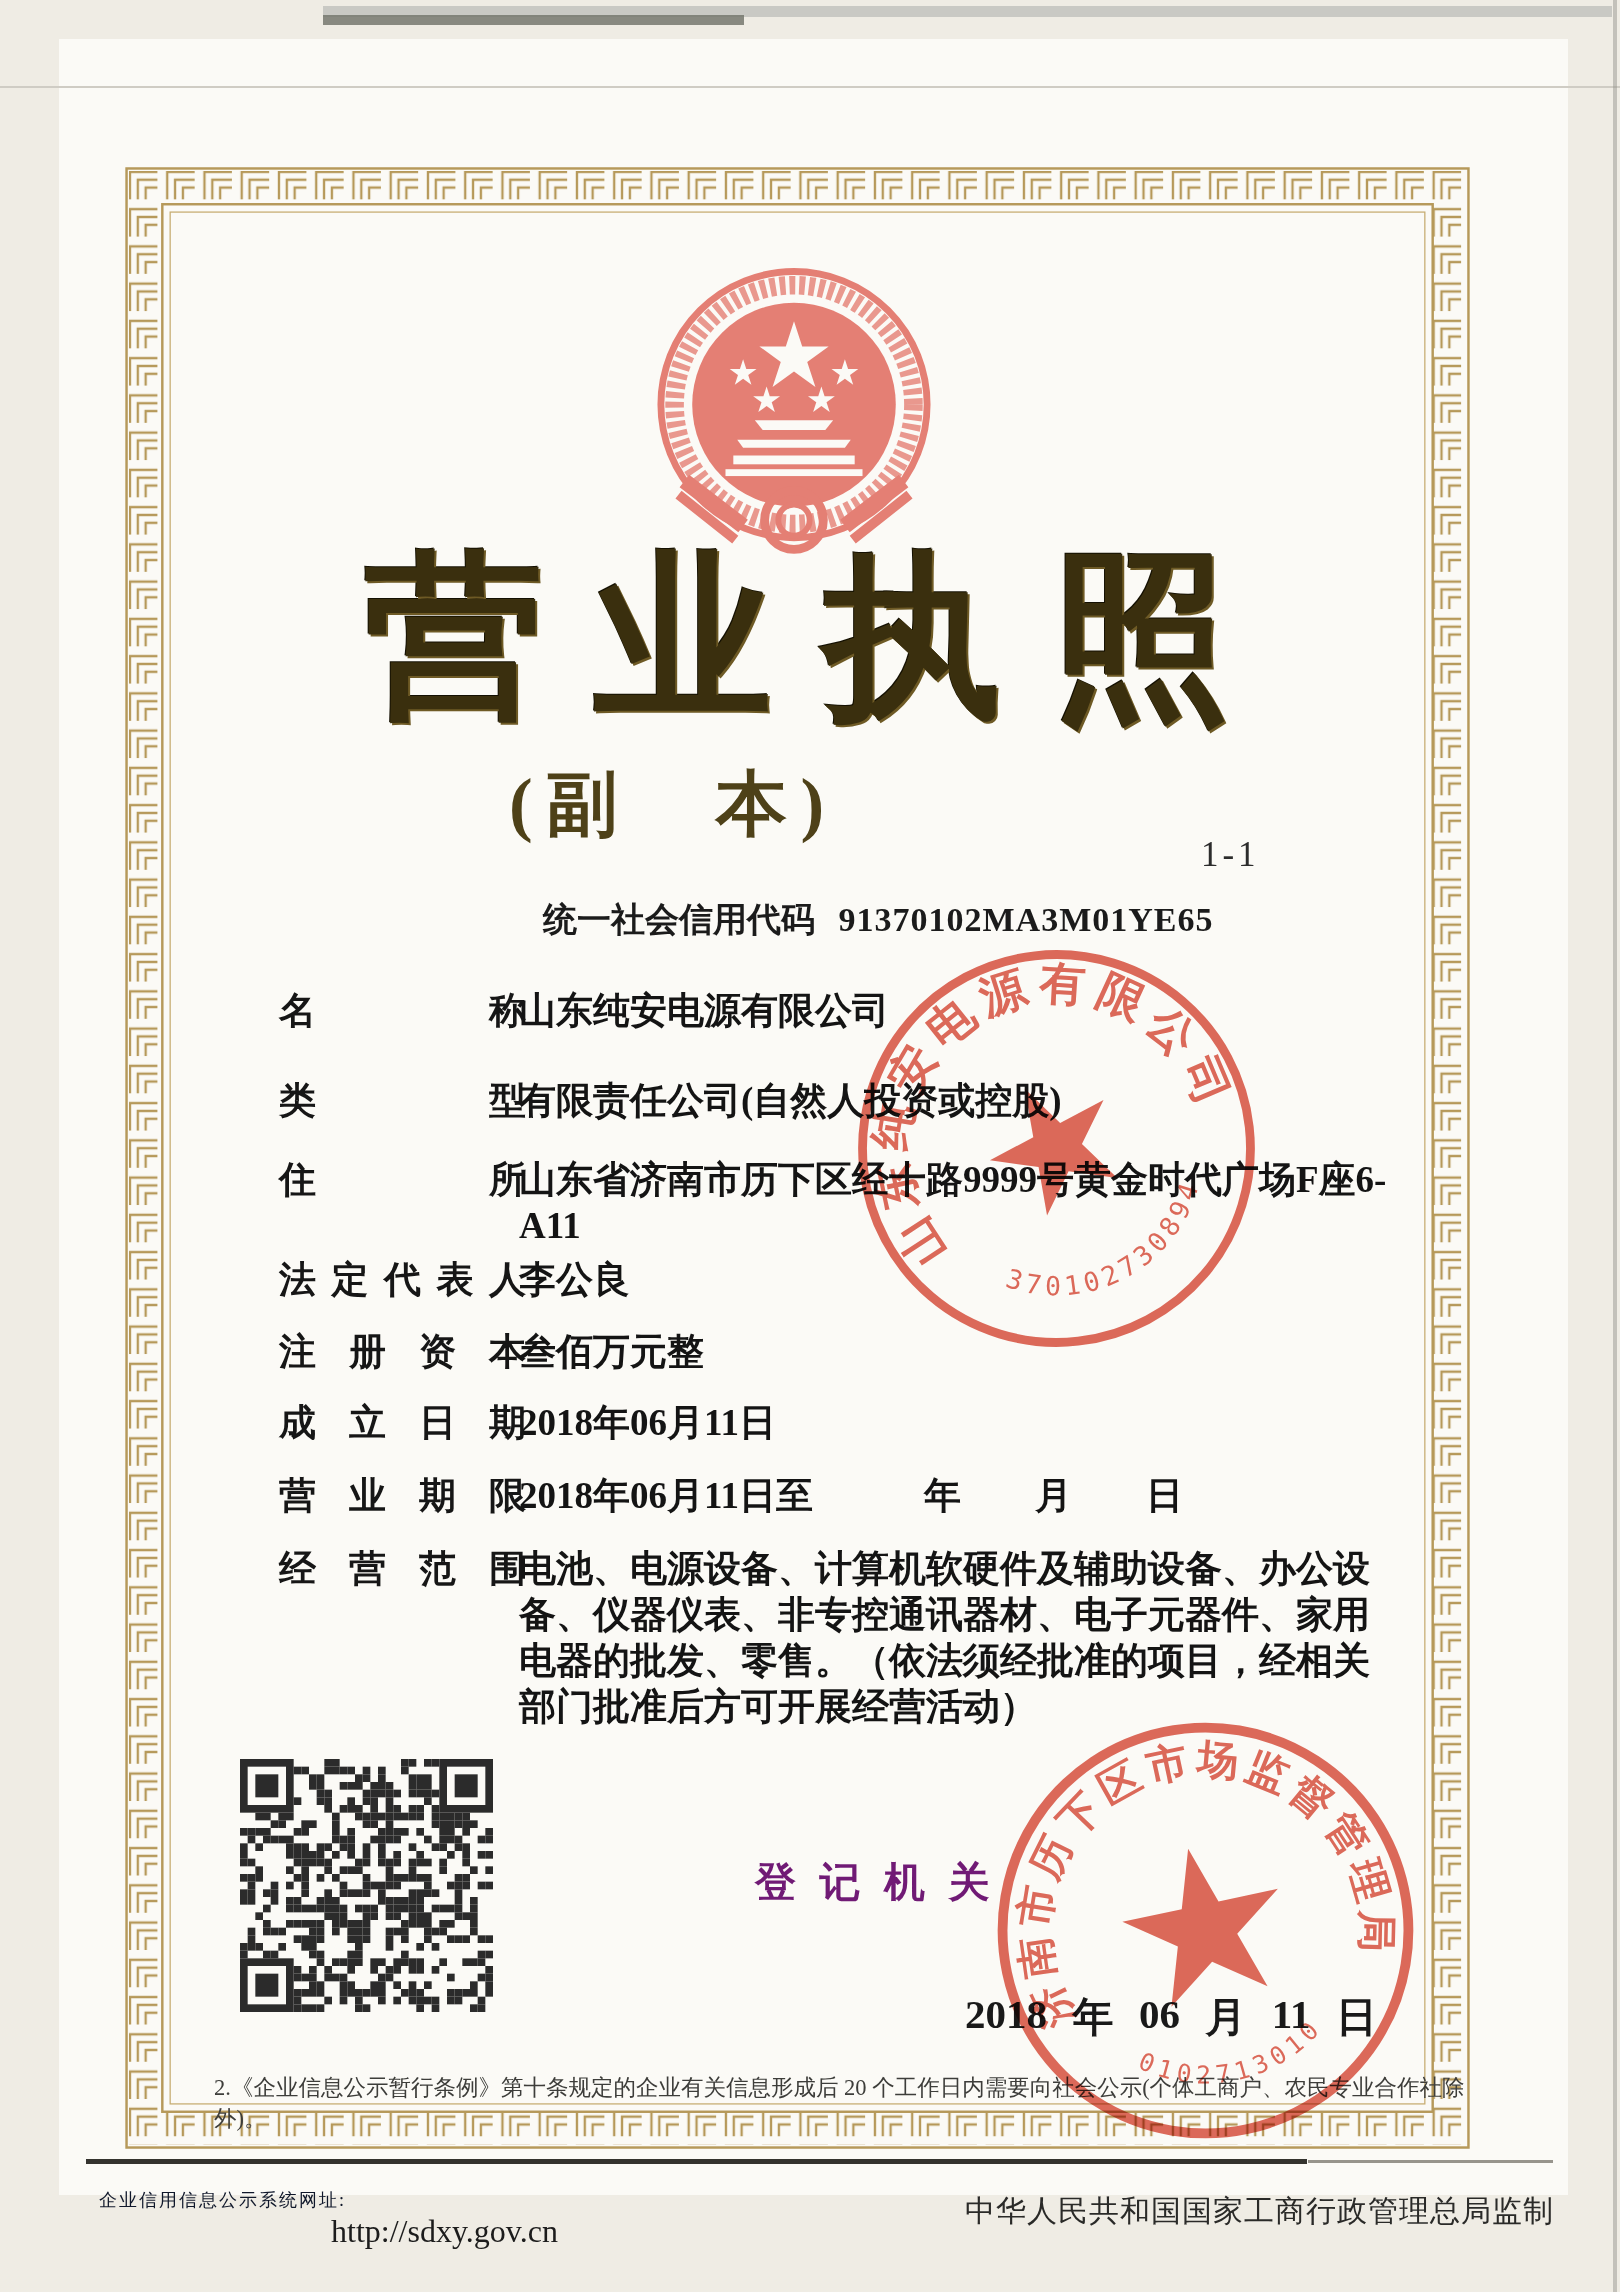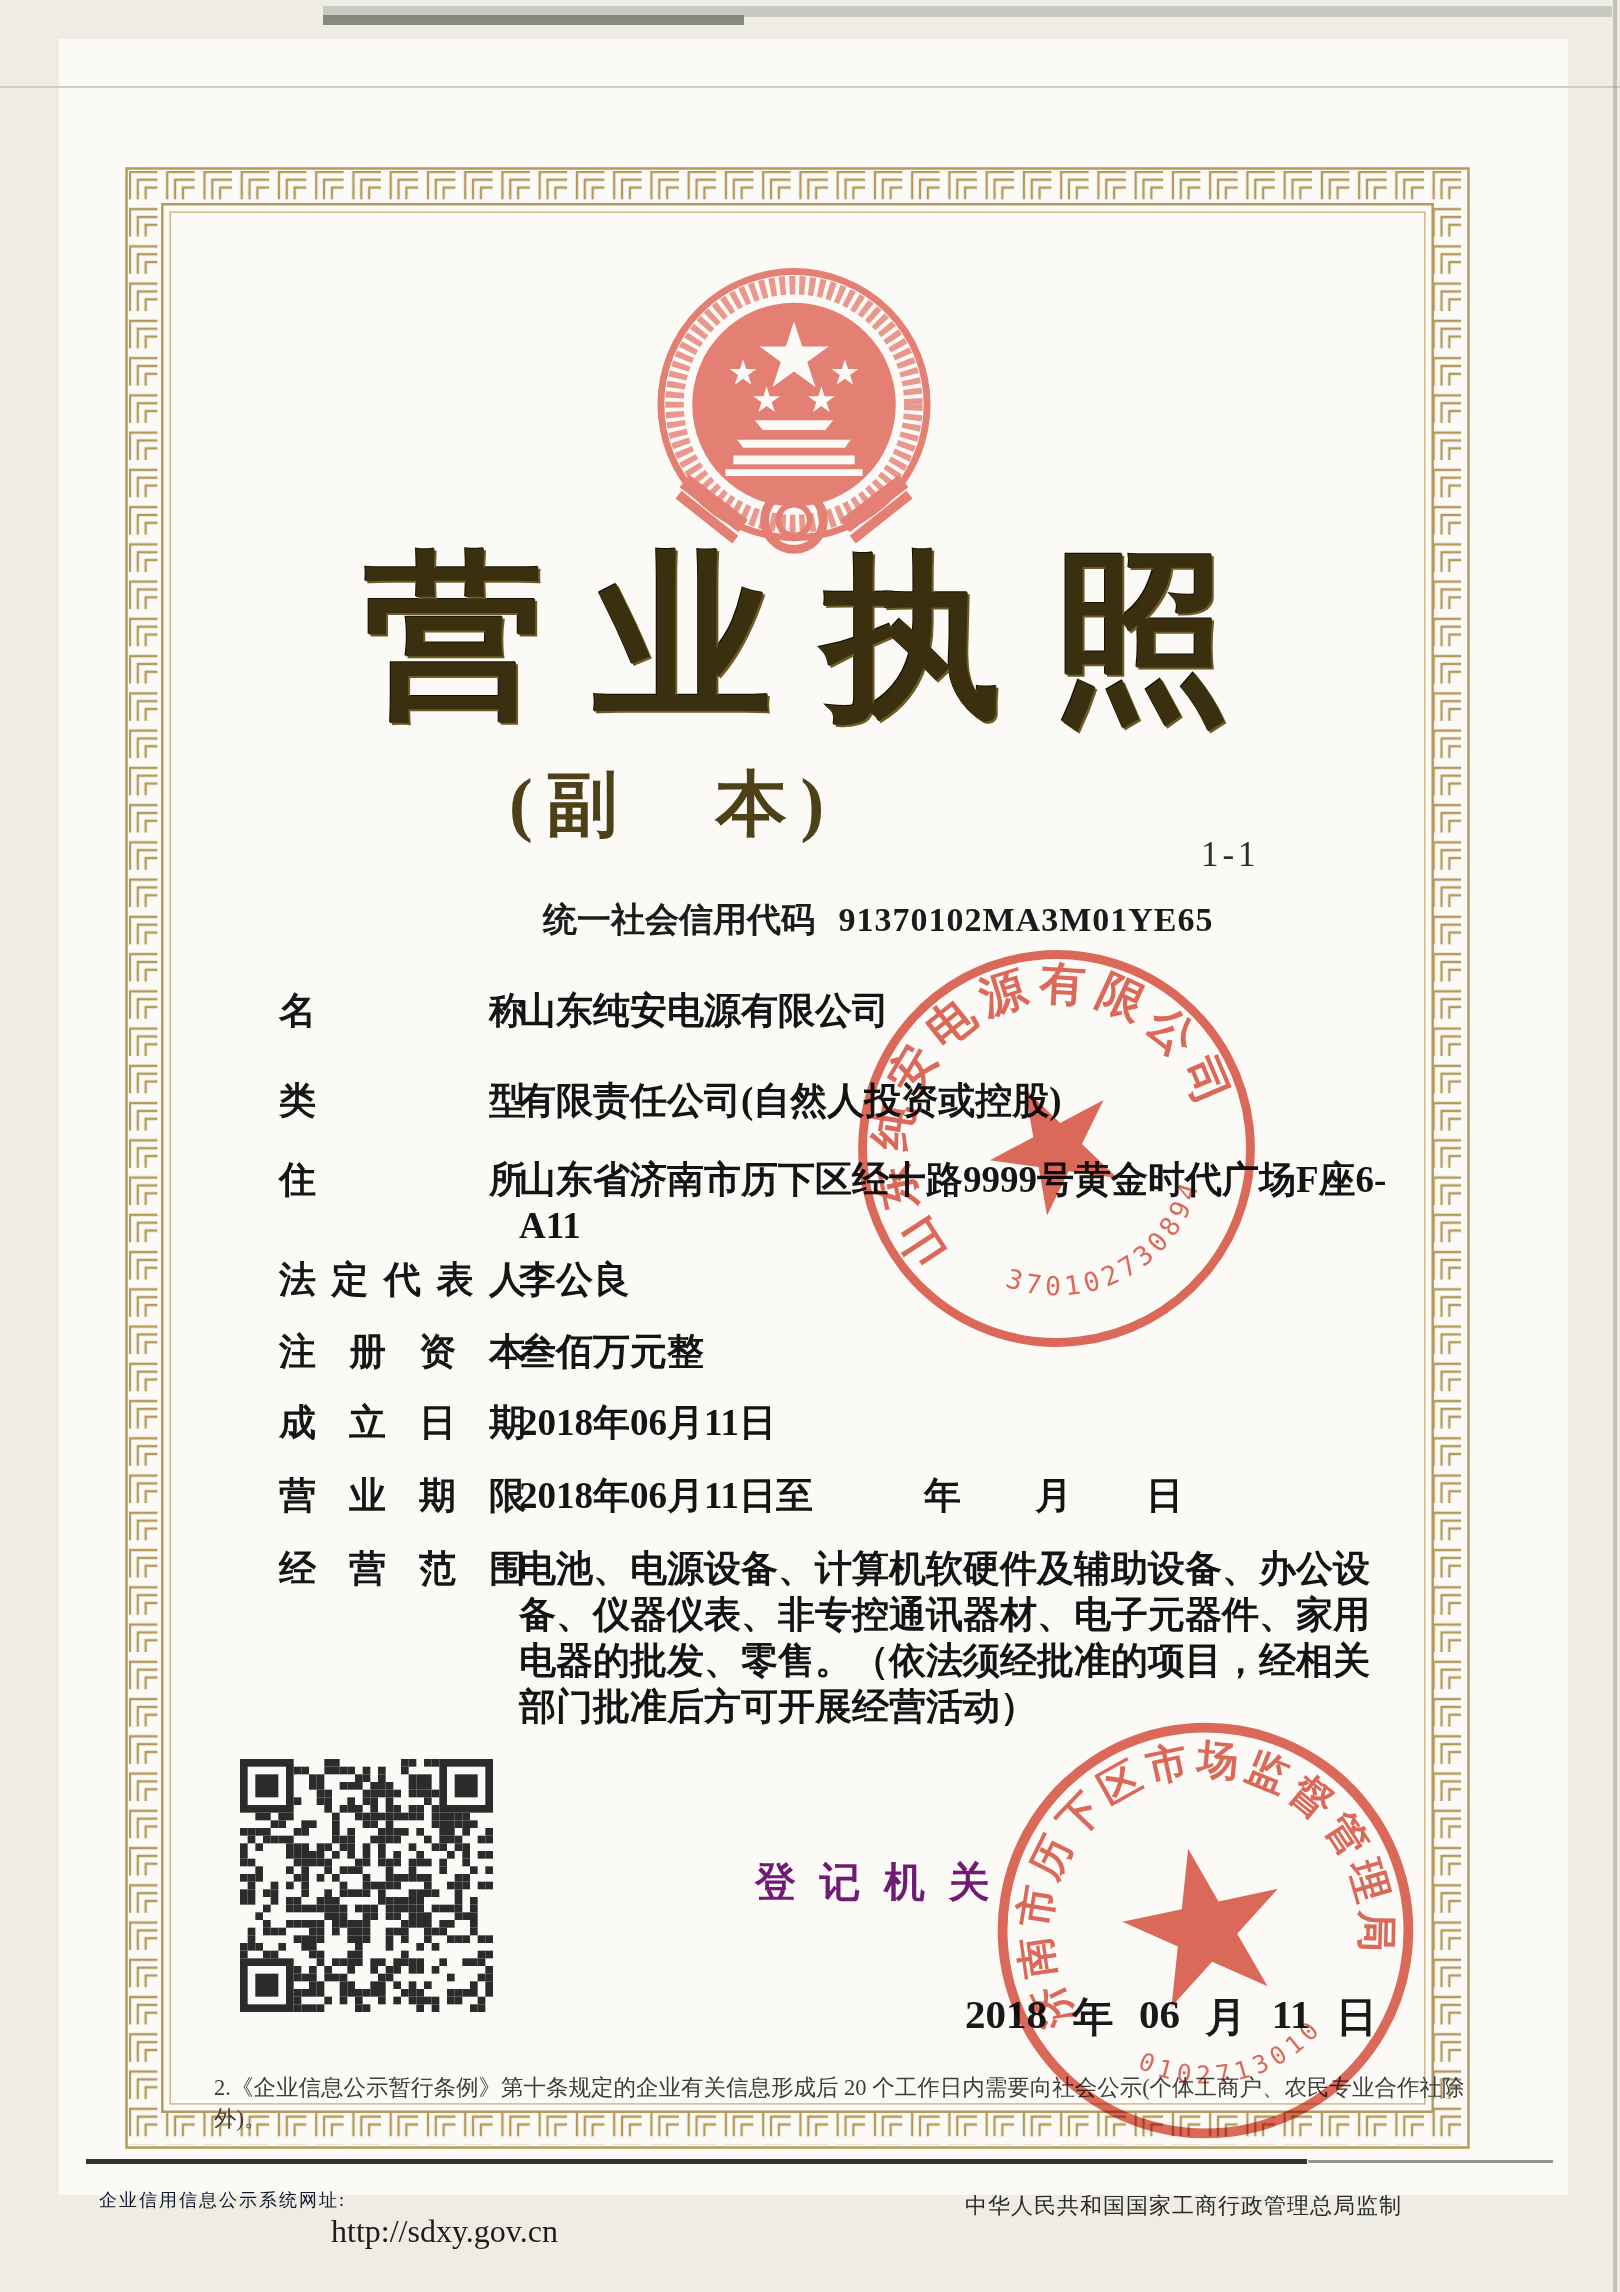--- a/index.html
+++ b/index.html
@@ -35,21 +35,21 @@
   
   .registry{left:755px;top:1855px;font-size:41px;font-weight:bold;letter-spacing:23.5px;color:#701a75;}
   .daterow{left:965px;top:1970px;width:412px;display:flex;justify-content:space-between;
            font-size:41px;font-weight:bold;color:#191919;margin-top:20px;}
   
   .note1{left:160px;top:2035px;font-size:22.5px;color:#3d3d3a;width:1294px;}
   .note2{left:214px;top:2072px;font-size:22.5px;color:#3d3d3a;width:1264px;}
   
   .f-weblabel{left:99px;top:2188px;font-size:18px;color:#0f172a;letter-spacing:2px;}
   .f-url{left:331px;top:2213px;font-size:32px;color:#1c1c1c;font-family:"Liberation Serif",serif;}
-  .f-issuer{left:965px;top:2191px;font-size:22px;color:#2a2a28;letter-spacing:1px;}
+  .f-issuer{left:965px;top:2191px;font-size:30px;color:#2a2a28;letter-spacing:1px;}
   
   .stamp{mix-blend-mode:multiply;opacity:.82;}
   .stampA{left:841px;top:933px;}
   .stampB{left:982px;top:1707px;}
   .qr{left:240px;top:1757px;}
 </style>
 </head>
 <body>
 
 <div class="page">

